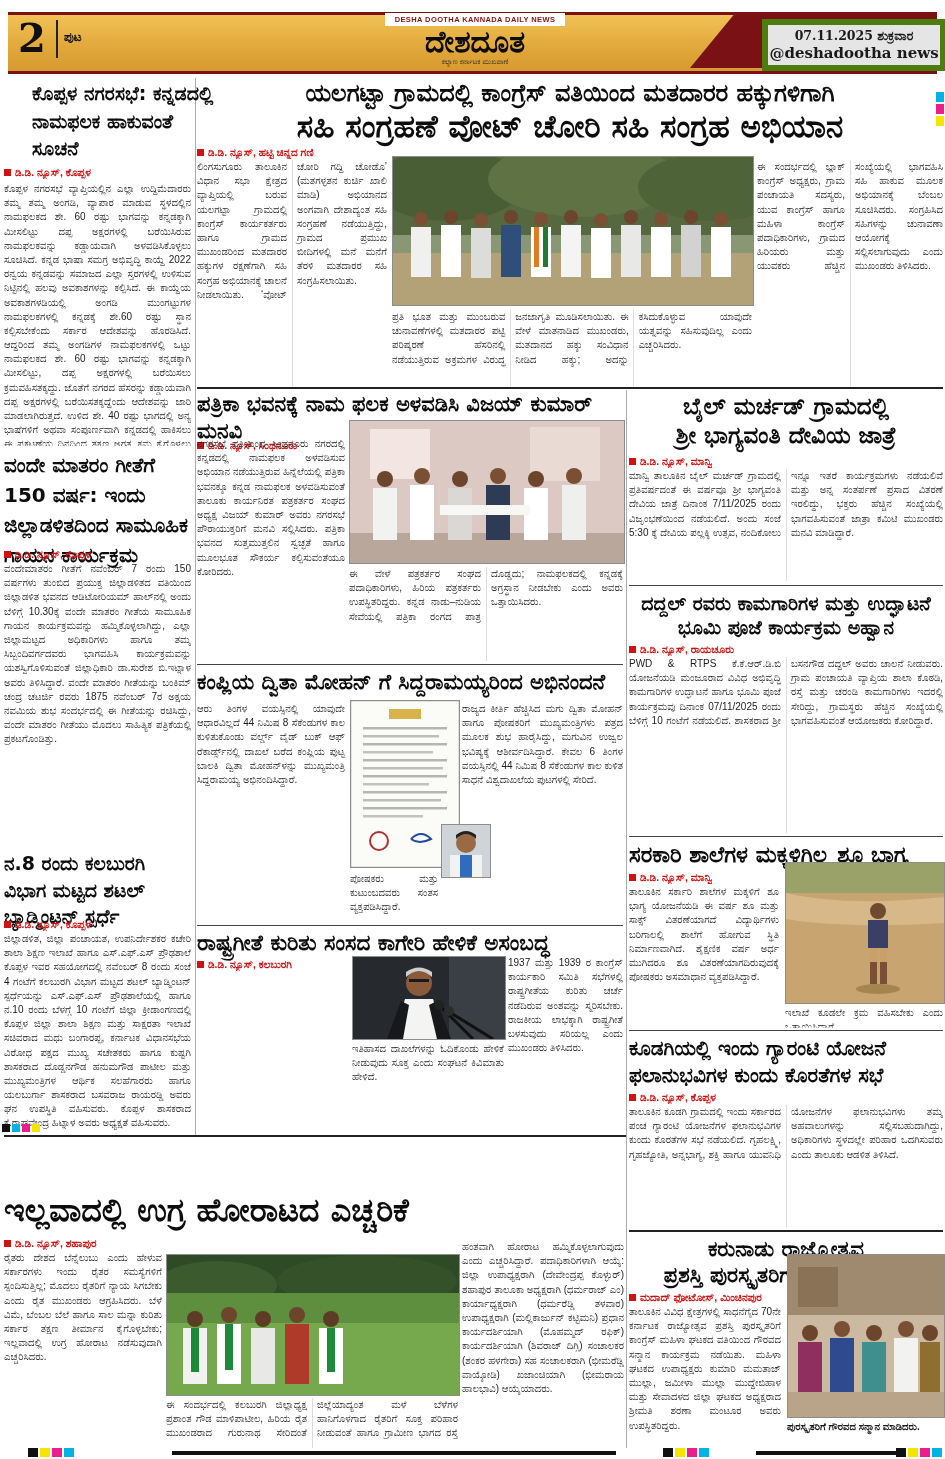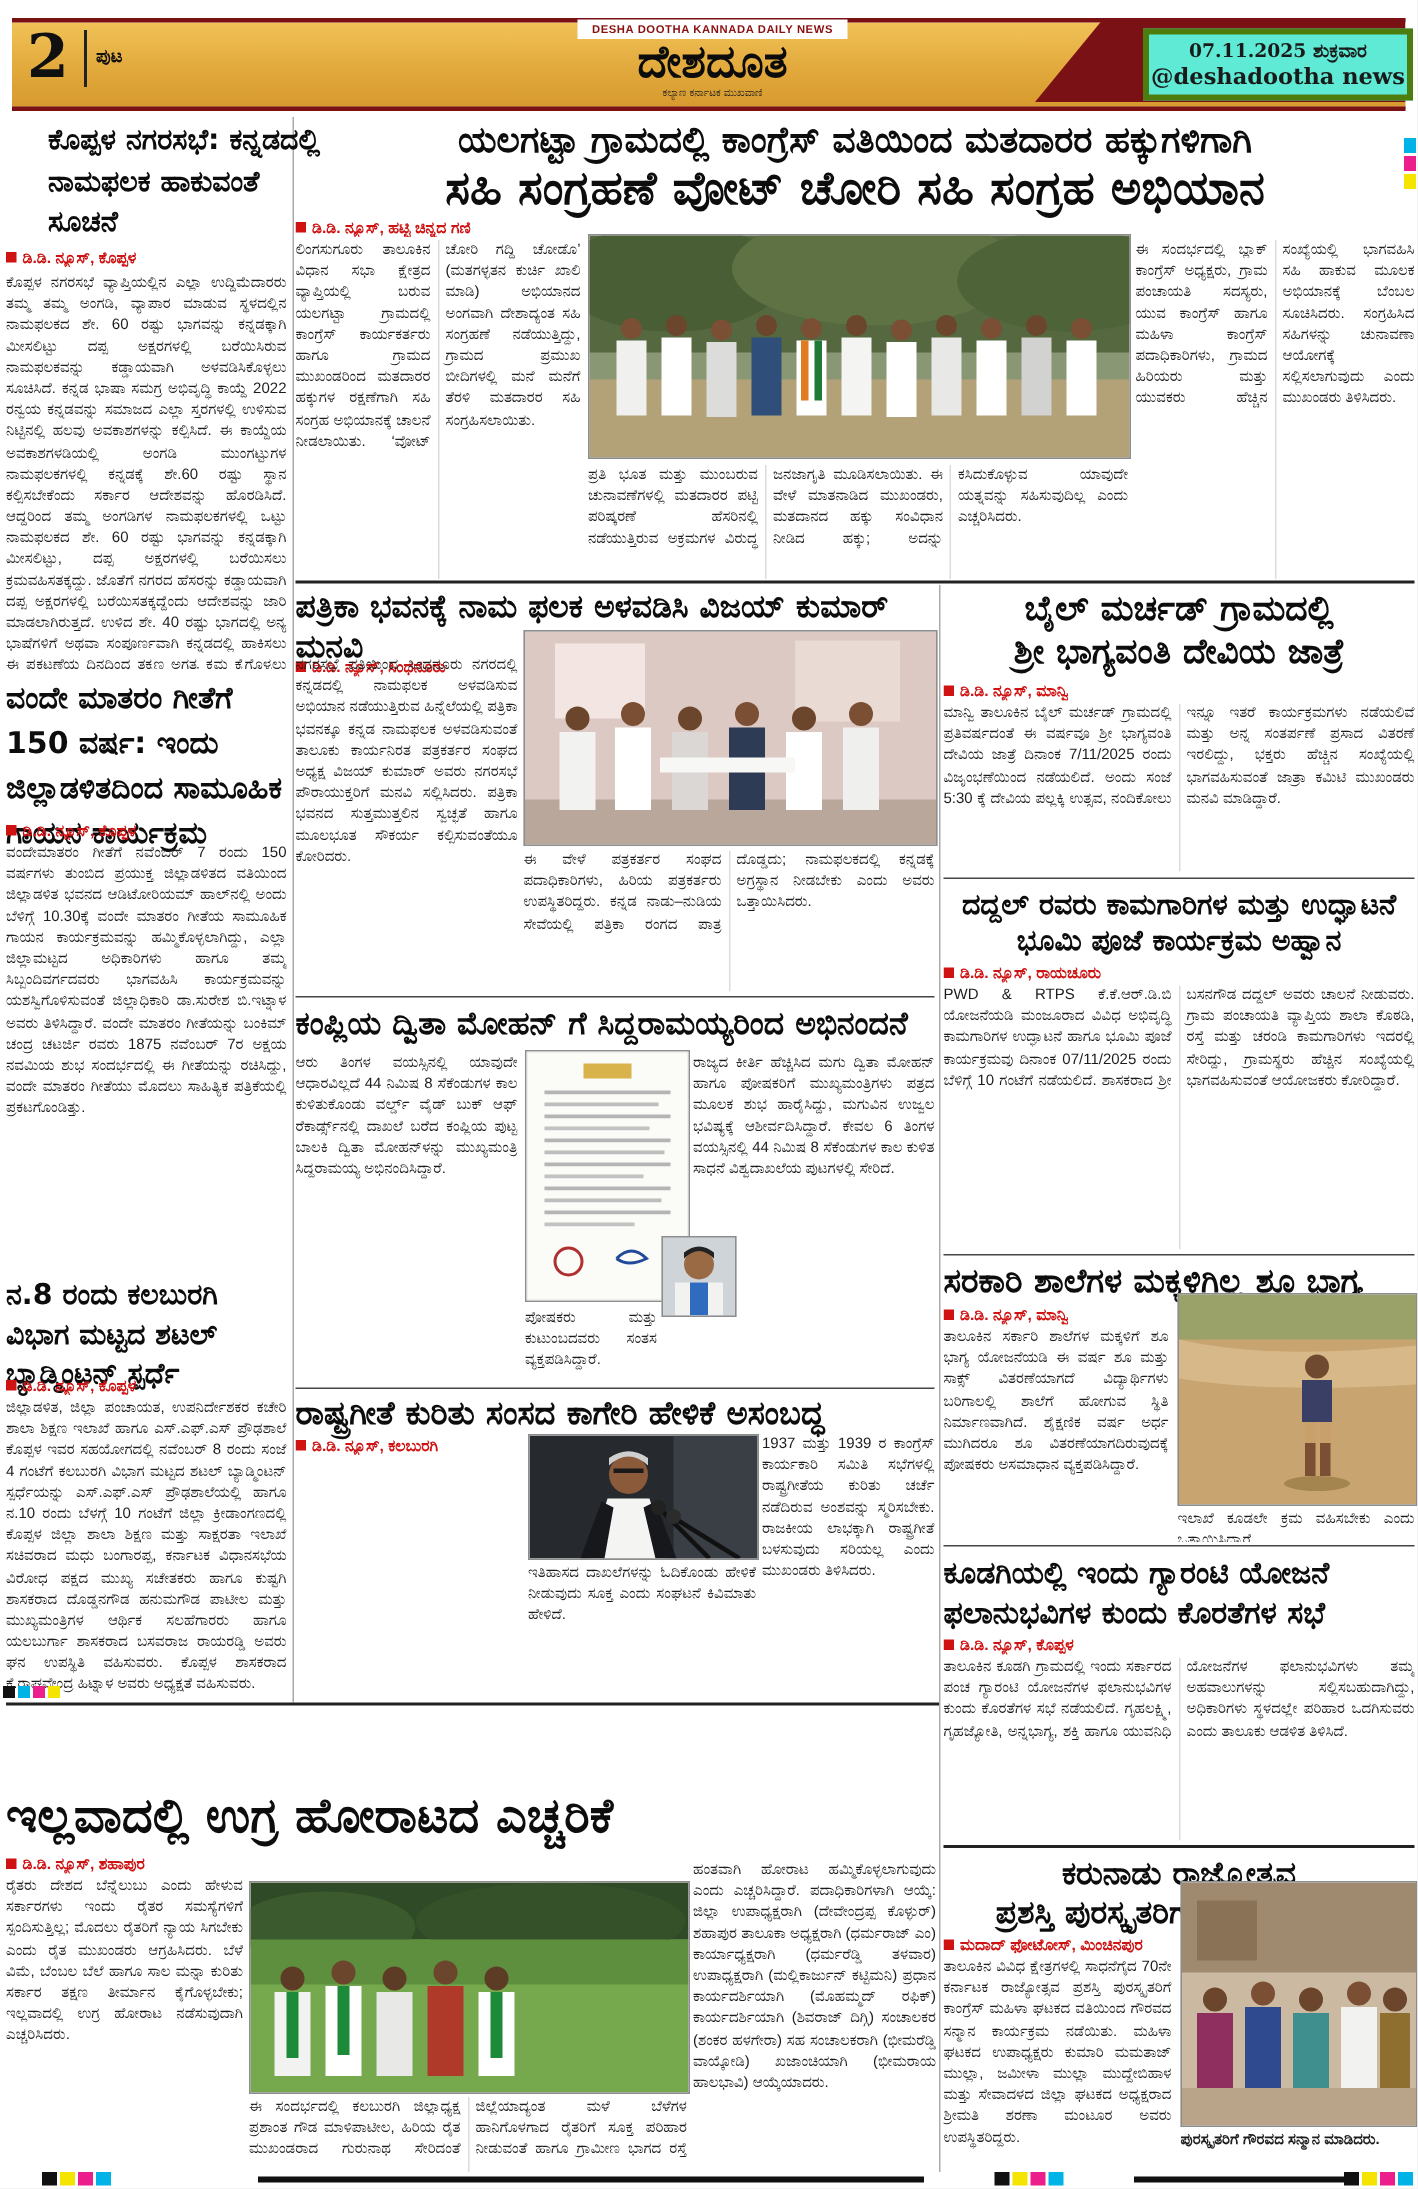--- a/index.html
+++ b/index.html
@@ -14,21 +14,21 @@
   .byline{color:#cf1212;font-weight:bold;font-size:10.5px;white-space:nowrap;overflow:hidden;}
   .byline .sq{display:inline-block;width:7px;height:7px;background:#cf1212;margin-right:4px;}
   .rule-h{background:#222;}
   .rule-v{background:#ababab;width:1px;}
   .photo{overflow:hidden;border:1px solid #8d8d8d;background:#cfcfcf;}
   .photo svg{display:block;width:100%;height:100%;}
   
   .band{background:linear-gradient(#f1c257,#e2a93c 55%,#d79a2e);border-top:3px solid #7a1114;border-bottom:2px solid #b8862a;}
   .pageno{font-family:"DejaVu Serif","Liberation Serif",serif;font-weight:bold;color:#101010;}
   .maroon{background:#7a1114;clip-path:polygon(46px 0,100% 0,100% 100%,0 100%);}
-  .datebox{background:#5eead4;border:4px solid #4d7c0f;}
+  .datebox{background:#e5e5e5;border:6px solid #4d7c0f;}
   .serifb{font-family:"DejaVu Serif","Liberation Serif",serif;font-weight:bold;color:#1a1a1a;}
   .mark{position:absolute;}
 </style>
 </head>
 <body>
 
 <div class="page">
 
   <div class="abs band" style="left:8px;top:12px;width:929px;height:56px;"></div>
   <div class="abs pageno" style="left:18px;top:14px;font-size:40px;">2</div>

